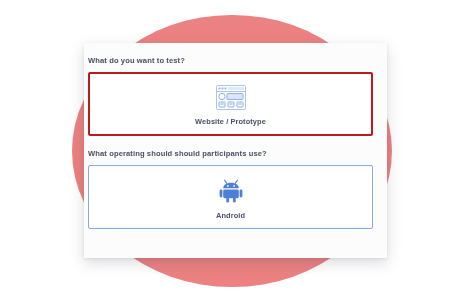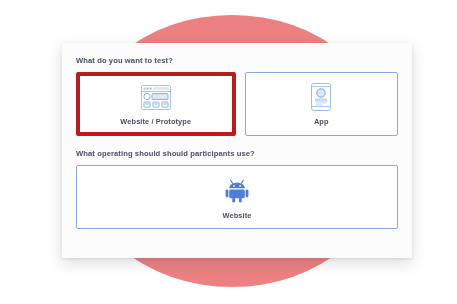--- a/index.html
+++ b/index.html
@@ -26,27 +26,27 @@
     top: 15px;
     width: 320px;
     height: 272px;
     border-radius: 50%;
     background: #ec8181;
   }
 
   
   #panel {
     position: absolute;
-    left: 62px;
+    left: 84px;
     top: 43px;
-    width: 350px;
+    width: 303px;
     height: 215px;
     background: #fcfcfc;
     box-shadow: 0 5px 14px rgba(60,60,80,0.18), 0 1px 3px rgba(60,60,80,0.10);
-    padding: 13px 14px 12px 14px;
+    padding: 13px 14px 12px 4px;
   }
 
   .section + .section { margin-top: 13px; }
 
   .section-title {
     font-size: 7.6px;
     font-weight: bold;
     color: #4a4f63;
     letter-spacing: 0.1px;
     margin-bottom: 7px;
@@ -55,21 +55,21 @@
 
   .card-row {
     display: flex;
     gap: 9px;
   }
 
   .option-card {
     flex: 1 1 0;
     height: 64px;
     background: #ffffff;
-    border: 4px solid #b91c1c;
+    border: 2px solid #b91c1c;
     border-radius: 2px;
     display: flex;
     flex-direction: column;
     align-items: center;
     justify-content: center;
     cursor: pointer;
     position: relative;
   }
 
   .option-card.selected {
@@ -138,34 +138,20 @@
               <rect x="12" y="17" width="6" height="5" rx="0.6" fill="#ffffff" stroke="#8aaee4" stroke-width="1"></rect>
               <rect x="21" y="17" width="6" height="5" rx="0.6" fill="#ffffff" stroke="#8aaee4" stroke-width="1"></rect>
               <rect x="4.2" y="18.4" width="3.6" height="1.2" fill="#9ebbe8"></rect>
               <rect x="13.2" y="18.4" width="3.6" height="1.2" fill="#9ebbe8"></rect>
               <rect x="22.2" y="18.4" width="3.6" height="1.2" fill="#9ebbe8"></rect>
             </svg>
           </div>
           <div class="card-label">Website / Prototype</div>
         </div>
 
-        <div class="option-card selected">
-          <div class="card-icon">
-            <svg width="20" height="28" viewBox="0 0 20 28">
-              <rect x="0.5" y="0.5" width="19" height="27" rx="2" fill="#ffffff" stroke="#9ebbe8" stroke-width="1"></rect>
-              <line x1="0.5" y1="3.6" x2="19.5" y2="3.6" stroke="#9ebbe8" stroke-width="0.9"></line>
-              <line x1="0.5" y1="23.6" x2="19.5" y2="23.6" stroke="#9ebbe8" stroke-width="0.9"></line>
-              <circle cx="10" cy="10" r="4.2" fill="#dce8f9" stroke="#7fa6e0" stroke-width="1"></circle>
-              <rect x="4.5" y="16" width="11" height="2.1" rx="0.5" fill="#dce8f9" stroke="#9ebbe8" stroke-width="0.7"></rect>
-              <rect x="4.5" y="19.2" width="11" height="1.3" rx="0.4" fill="#cfe0f7"></rect>
-              <rect x="4.5" y="21.2" width="7.5" height="1.3" rx="0.4" fill="#cfe0f7"></rect>
-            </svg>
-          </div>
-          <div class="card-label">App</div>
-        </div>
 
       </div>
     </div>
 
     <div class="section">
       <div class="section-title">What operating should should participants use?</div>
 
       <div class="card-row">
 
 
@@ -177,20 +163,20 @@
               <path d="M4.2 9.2 C4.2 6.0 7.6 3.8 12 3.8 C16.4 3.8 19.8 6.0 19.8 9.2 Z" fill="#4f7fd4"></path>
               <circle cx="8.9" cy="6.9" r="0.85" fill="#ffffff"></circle>
               <circle cx="15.1" cy="6.9" r="0.85" fill="#ffffff"></circle>
               <rect x="4.2" y="10.6" width="15.6" height="8.6" rx="1.4" fill="#4f7fd4"></rect>
               <rect x="0.6" y="10.4" width="2.8" height="8.0" rx="1.4" fill="#4f7fd4"></rect>
               <rect x="20.6" y="10.4" width="2.8" height="8.0" rx="1.4" fill="#4f7fd4"></rect>
               <rect x="7.3" y="18.6" width="2.8" height="5.0" rx="1.4" fill="#4f7fd4"></rect>
               <rect x="13.9" y="18.6" width="2.8" height="5.0" rx="1.4" fill="#4f7fd4"></rect>
             </svg>
           </div>
-          <div class="card-label">Website</div>
+          <div class="card-label">Android</div>
         </div>
 
       </div>
     </div>
 
   </div>
 </div>
 
 </body></html>

